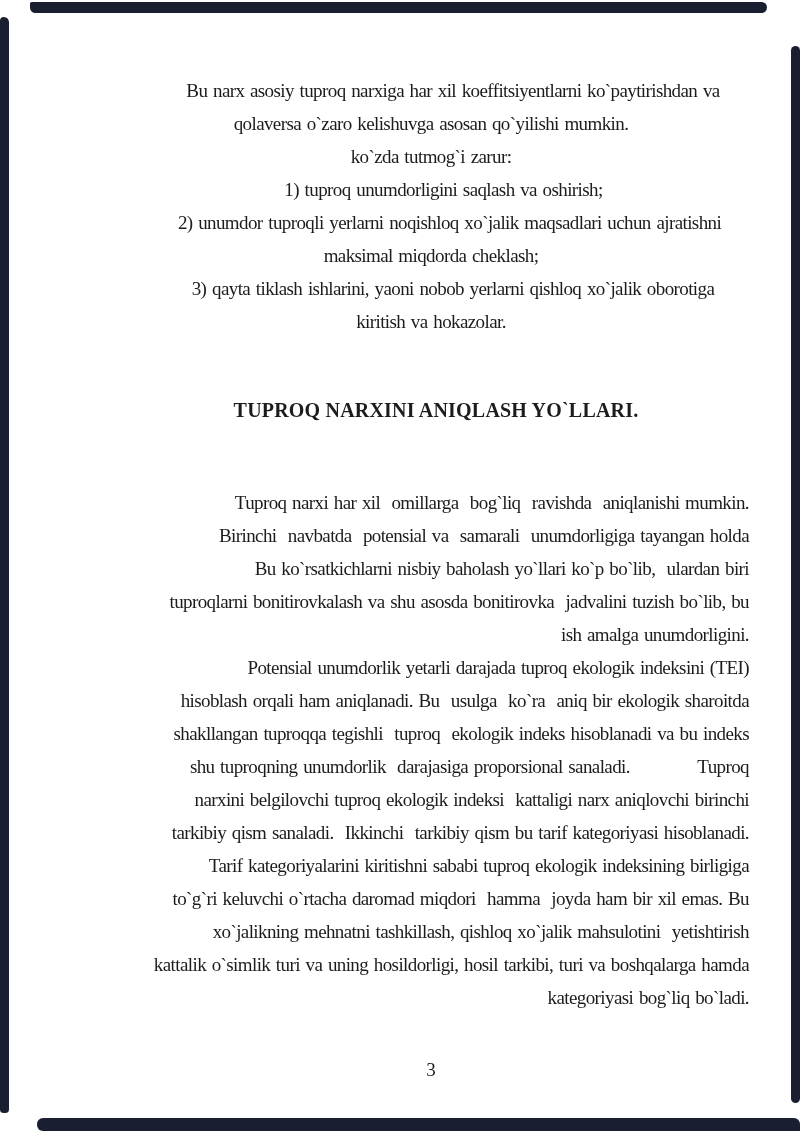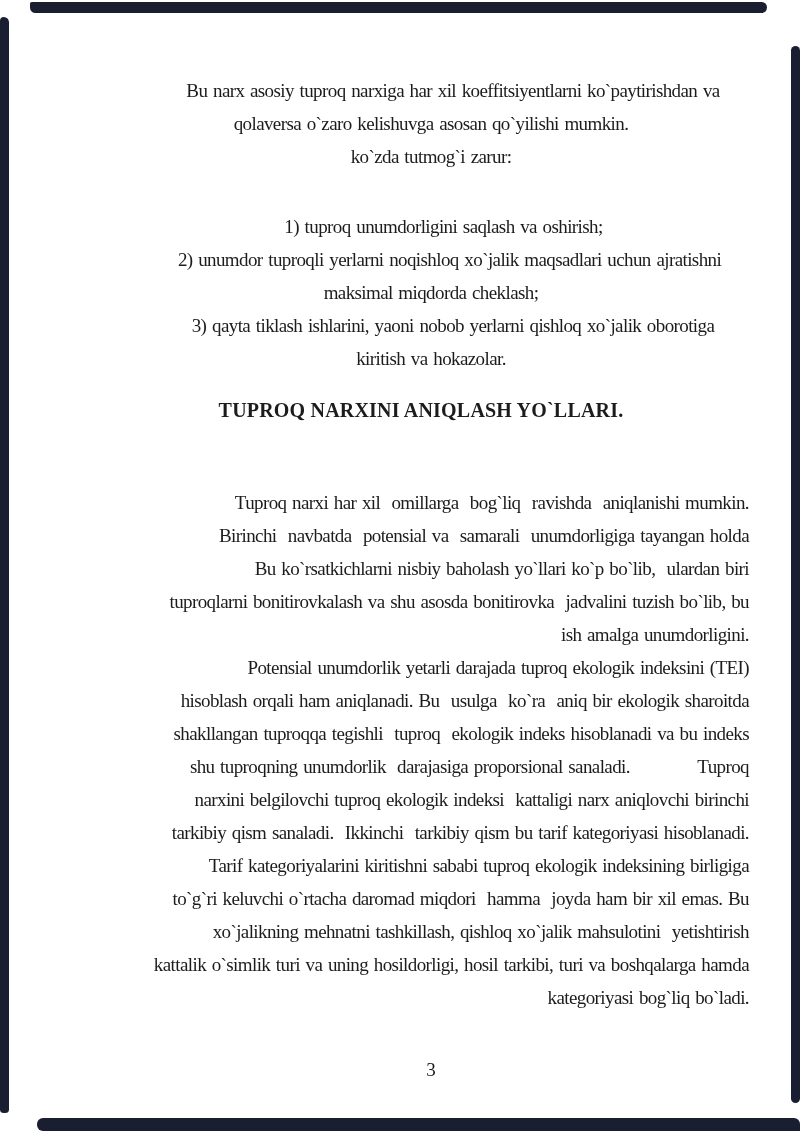--- a/index.html
+++ b/index.html
@@ -24,27 +24,27 @@
     font-size: 19px;
     line-height: 33px;
     letter-spacing: -0.6px;
     word-spacing: 1.5px;
   }
   .ln { white-space: pre; height: 33px; }
   .sec1 { top: 74px; text-align: center; }
   .sec2 { top: 486px; text-align: right; }
   .sec2 .ln { white-space: pre; }
   .ind-a { padding-left: 44px; }  
-  .ind-b { padding-left: 25px; margin-top: 37px; }  
+  .ind-b { padding-left: 25px; }  
   .ind-c { padding-left: 37px; }  
   .ind-d { padding-left: 44px; }  
 
   .heading {
     position: absolute;
-    left: 103px; width: 636px; top: 396px;
+    left: 118px; width: 636px; top: 396px;
     text-align: center;
     font-weight: bold;
     font-size: 20px;
     line-height: 28px;
     letter-spacing: 0.2px;
     white-space: pre;
   }
   .page-number {
     position: absolute;
     left: 113px; width: 636px; top: 1057px;

